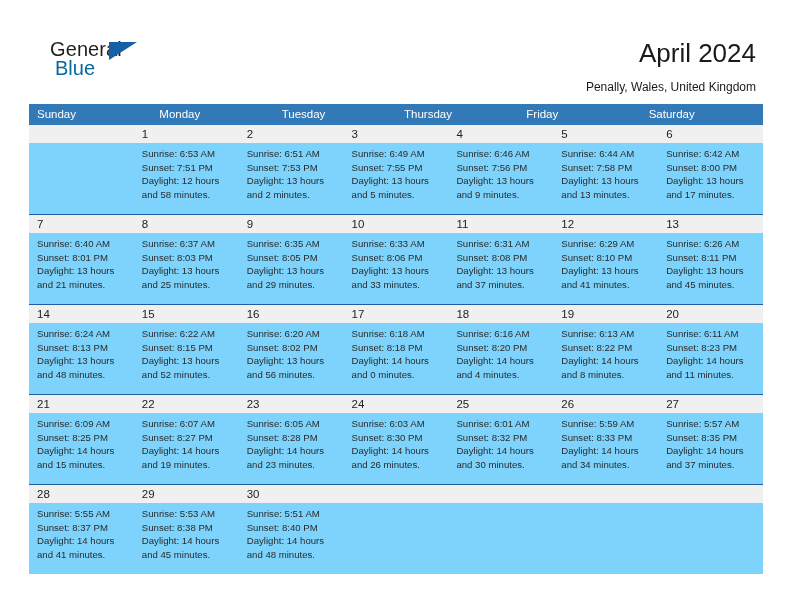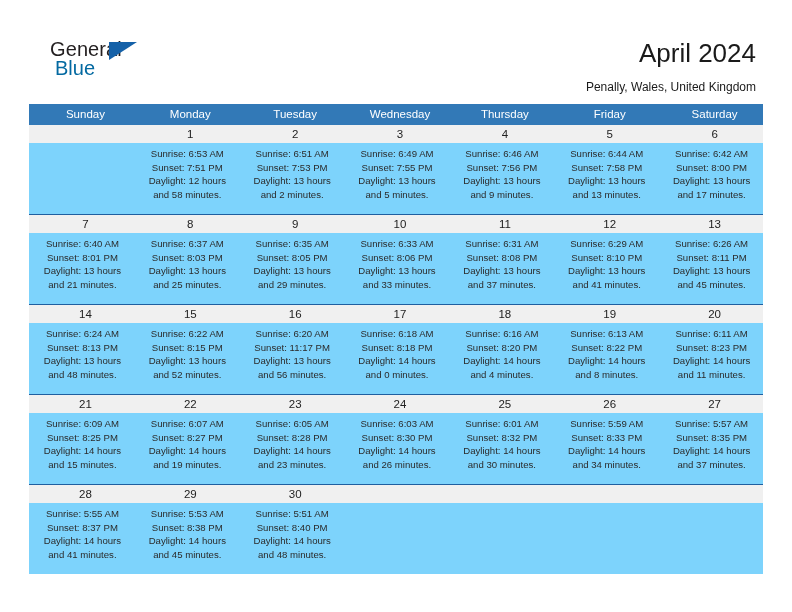--- a/index.html
+++ b/index.html
@@ -82,21 +82,20 @@
     line-height: 18px;
     white-space: nowrap;
   }
 
   
   .calendar {
     position: absolute;
     left: 29px;
     top: 104px;
     width: 734px;
-    text-align: center;
   }
   .weekdays {
     display: flex;
     width: 100%;
     background: #3279b7;
     height: 21px;
   }
   .weekday {
     flex: 1 1 0;
     box-sizing: border-box;
@@ -160,21 +159,20 @@
     <div class="title">April 2024</div>
     <div class="subtitle">Penally, Wales, United Kingdom</div>
   </div>
 
   <div class="calendar">
 
     <div class="weekdays">
       <div class="weekday">Sunday</div>
       <div class="weekday">Monday</div>
       <div class="weekday">Tuesday</div>
-      <div class="weekday">Wednesday</div>
       <div class="weekday">Thursday</div>
       <div class="weekday">Friday</div>
       <div class="weekday">Saturday</div>
     </div>
 
     <div class="week first">
       <div class="week-numbers">
         <div class="num-cell"></div>
         <div class="num-cell">1</div>
         <div class="num-cell">2</div>
@@ -303,21 +301,21 @@
           <span class="dl">and 48 minutes.</span>
         </div>
         <div class="info-cell">
           <span class="ln">Sunrise: 6:22 AM</span>
           <span class="ln">Sunset: 8:15 PM</span>
           <span class="dl">Daylight: 13 hours</span>
           <span class="dl">and 52 minutes.</span>
         </div>
         <div class="info-cell">
           <span class="ln">Sunrise: 6:20 AM</span>
-          <span class="ln">Sunset: 11:17 PM</span>
+          <span class="ln">Sunset: 8:02 PM</span>
           <span class="dl">Daylight: 13 hours</span>
           <span class="dl">and 56 minutes.</span>
         </div>
         <div class="info-cell">
           <span class="ln">Sunrise: 6:18 AM</span>
           <span class="ln">Sunset: 8:18 PM</span>
           <span class="dl">Daylight: 14 hours</span>
           <span class="dl">and 0 minutes.</span>
         </div>
         <div class="info-cell">

